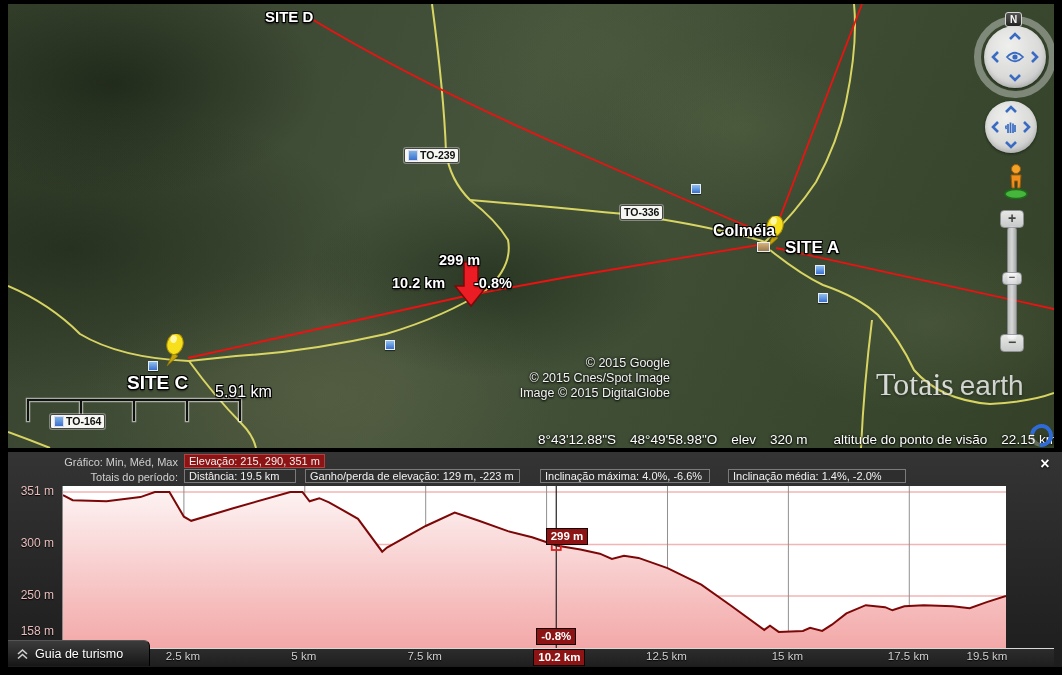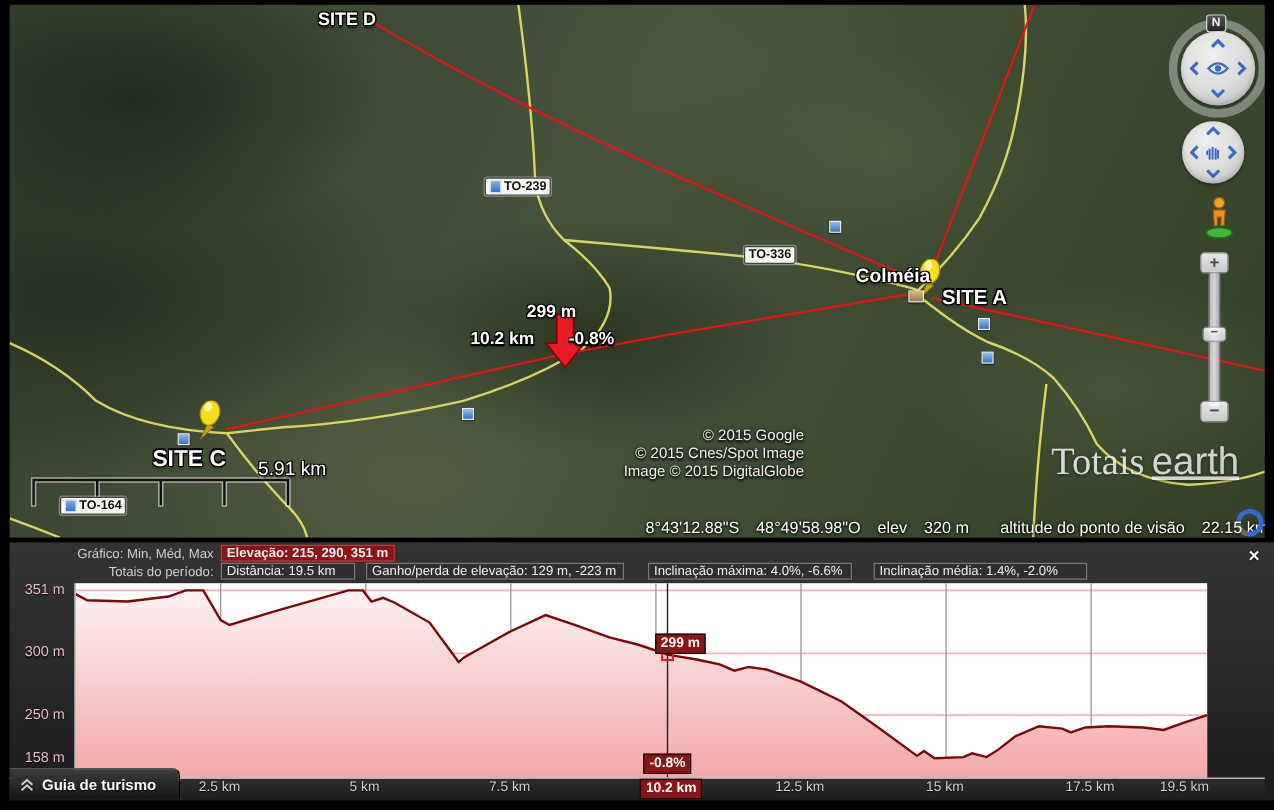--- a/index.html
+++ b/index.html
@@ -23,22 +23,22 @@
   .roadbox{position:absolute;background:#f6f6f2;border:1px solid #444;border-radius:2px;
     color:#101010;font-size:10.5px;font-weight:bold;line-height:13px;padding:0 3px;
     box-shadow:0 0 0 1px rgba(255,255,255,.35);display:flex;align-items:center;gap:2px;}
   .roadicon{width:8px;height:9px;background:linear-gradient(#7fb2e5,#3a6fd0);border:1px solid #dde;}
   .townicon{position:absolute;width:8px;height:8px;background:linear-gradient(#8fc0ee,#3a6fd0);
     border:1px solid #e8eef6;box-shadow:0 1px 1px rgba(0,0,0,.5);}
   .copy{position:absolute;color:#f2f2f2;font-size:12.5px;line-height:15px;text-align:right;
     text-shadow:0 1px 2px #000,0 0 3px #000;}
   .logo-google{font-family:"Liberation Serif",serif;font-size:32px;color:#ededed;opacity:.88;
     text-shadow:0 1px 3px rgba(0,0,0,.55);}
-  .logo-earth{font-size:32px;color:#f2f2f2;opacity:.82;margin-left:6px;
-    text-shadow:0 1px 3px rgba(0,0,0,.5);text-decoration:underline;}
+  .logo-earth{font-size:28px;color:#f2f2f2;opacity:.82;margin-left:6px;
+    text-shadow:0 1px 3px rgba(0,0,0,.5);}
   #statusbar{left:530px;top:426px;height:18px;color:#fff;font-size:13.5px;white-space:nowrap;
     text-shadow:0 1px 2px #000,0 0 3px #000;display:flex;gap:14px;align-items:center;}
   #spinner{left:1022px;top:420px;width:15px;height:15px;border-radius:50%;
     border:4px solid #2e6bd6;border-left-color:rgba(255,255,255,.25);transform:rotate(-35deg);}
   
   .navdisc{border-radius:50%;background:radial-gradient(circle at 40% 32%,#ffffff,#e8e8e8 55%,#c2c2c6 95%);
     box-shadow:0 1px 3px rgba(0,0,0,.5), inset 0 -2px 4px rgba(0,0,0,.15);opacity:.92;}
   #look-ring{left:966px;top:12px;width:82px;height:82px;border-radius:50%;
     border:7px solid rgba(255,255,255,.38);box-sizing:border-box;opacity:.95;}
   .chev{position:absolute;width:14px;height:8px;}
@@ -47,36 +47,36 @@
     text-align:center;line-height:13px;opacity:.95;}
   .zoombtn{background:linear-gradient(#fff,#dcdce0);border:1px solid #9a9aa2;border-radius:4px;
     color:#444;font-weight:bold;text-align:center;opacity:.88;cursor:pointer;}
   #zoomtrack{left:999px;top:222px;width:8px;height:112px;background:linear-gradient(90deg,#cfcfd4,#f2f2f4,#b9b9c0);
     border:1px solid #8f8f98;border-radius:4px;opacity:.85;}
   
   #panel{left:8px;top:452px;width:1046px;height:215px;background:linear-gradient(#343434,#262626 60%,#1d1d1d);padding-left:36px;}
   .hlabel{position:absolute;color:#cfcfcf;font-size:11px;line-height:14px;text-align:right;}
   .statbox{position:absolute;height:12px;background:#2e2e2e;border:1px solid #7a7a7a;
     color:#f0f0f0;font-size:11px;line-height:12px;padding:0 4px;white-space:nowrap;}
-  .statbox.red{background:#8c1414;border-color:#b34040;font-weight:bold;}
+  .statbox.red{background:#8c1414;border-color:#b34040;}
   #plot{left:54px;top:34px;width:943px;height:162px;background:#fff;border-left:1px solid #8a8a8a;}
   #axisstrip{left:0;top:196px;width:1046px;height:17px;background:linear-gradient(#2c2c2c,#1f1f1f);
     border-top:1px solid #d8d8d8;}
   .ytick{position:absolute;left:0;width:46px;text-align:right;color:#e9bcbc;font-size:12px;
     text-shadow:0 1px 1px #000;}
   .xtick{position:absolute;width:56px;text-align:center;color:#cfcfcf;font-size:11.5px;
     top:198px;text-shadow:0 1px 1px #000;}
   .markerbox{position:absolute;background:#8c1414;border:1px solid #120202;color:#fff;
     font-size:11.5px;font-weight:bold;line-height:13px;padding:1px 4px;white-space:nowrap;z-index:6;}
   #closebtn{left:1028px;top:3px;width:18px;height:18px;color:#fff;font-size:16px;font-weight:bold;
     text-align:center;line-height:18px;cursor:pointer;text-shadow:0 1px 2px #000;}
   #tab-tourism{left:0;top:188px;width:142px;height:26px;background:linear-gradient(#3c3c3c,#161616);
     border-top:1px solid #555;border-right:1px solid #000;border-top-right-radius:6px;z-index:8;
     display:flex;align-items:center;gap:6px;padding-left:8px;box-sizing:border-box;cursor:pointer;}
-  #tab-tourism span{color:#fff;font-size:12.5px;font-weight:bold;text-shadow:0 1px 1px #000;}
+  #tab-tourism span{color:#fff;font-size:12.5px;font-weight:normal;text-shadow:0 1px 1px #000;}
 </style>
 </head>
 <body>
 
 <div id="map" class="abs">
 
   <svg class="layer" width="1046" height="444" viewBox="0 0 1046 444">
 
     <g stroke="#e9e468" stroke-width="2" fill="none" opacity="0.9">
       <path d="M424,0 Q436,90 438,148 Q442,176 462,196 Q488,216 500,236 Q505,262 478,286 Q438,312 378,330 Q298,348 228,352 Q200,355 181,357"></path>

